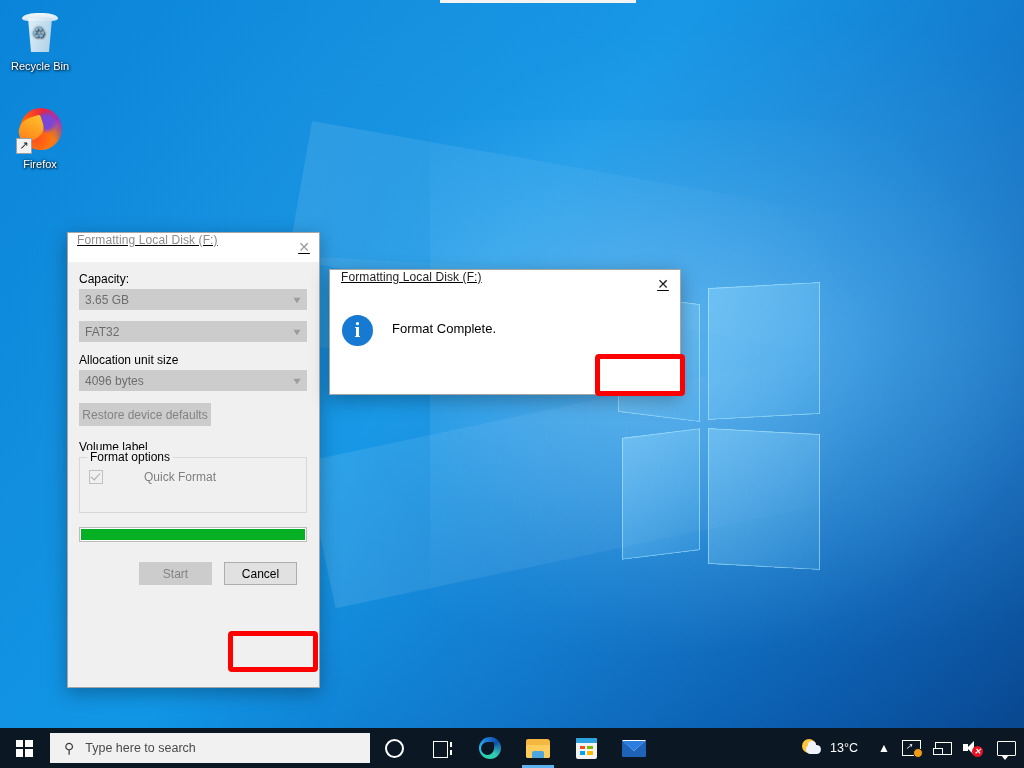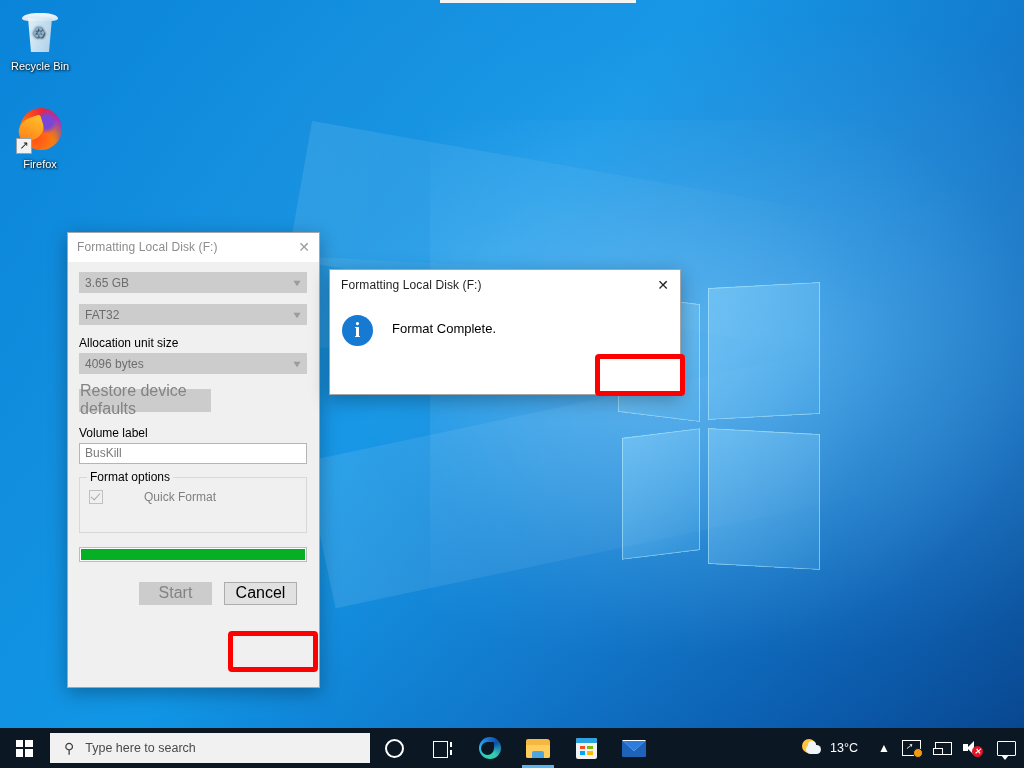--- a/index.html
+++ b/index.html
@@ -107,23 +107,24 @@
     position: absolute;
     background: #f0f0f0;
     border: 1px solid #a5a5a5;
     box-shadow: 0 5px 18px rgba(0,0,0,0.30);
     font-size: 12px;
     color: #000;
   }
   #format-dialog { left: 67px; top: 232px; width: 251px; height: 454px; }
   .win-title {
     height: 28px; background: #ffffff;
-    display: flex; align-items: center;
+    display: flex; align-items: flex-start;
     border-bottom: 1px solid #ffffff;
     padding-left: 9px;
+    text-decoration: underline;
   }
   .win-title .t-text {
     flex: 1; font-size: 12px; color: #8d8d8d; letter-spacing: 0.1px;
   }
   #format-dialog.inactive .t-text { color: #8d8d8d; }
   .win-close {
     width: 30px; height: 27px; display: flex; align-items: center; justify-content: center;
     font-size: 14px; color: #9b9b9b; line-height: 1;
   }
   .win-body { padding: 10px 11px 0 11px; }
@@ -137,21 +138,21 @@
     margin-bottom: 11px;
   }
   .combo .cval { flex: 1; }
   .combo .chev {
     width: 18px; text-align: center; color: #9c9c9c; font-size: 9px;
     transform: scaleX(1.35);
   }
   .btn {
     height: 23px; box-sizing: border-box;
     background: #e1e1e1; border: 1px solid #adadad;
-    font-size: 16px; color: #000;
+    font-size: 12px; color: #000;
     display: inline-flex; align-items: center; justify-content: center;
   }
   .btn.disabled { background: #cccccc; border-color: #cccccc; color: #838383; }
   #restore-btn { width: 132px; height: 23px; margin: 1px 0 14px 0; }
 
   .textbox {
     height: 21px; width: 228px; box-sizing: border-box;
     background: #ffffff; border: 1px solid #b5b5b5;
     display: flex; align-items: center; padding-left: 5px;
     font-size: 12px; color: #7a7a7a; margin-bottom: 13px;
@@ -339,42 +340,40 @@
     <span class="di-label">Firefox</span>
   </div>
 
   <div id="format-dialog" class="win inactive">
     <div class="win-title">
       <span class="t-text">Formatting Local Disk (F:)</span>
       <span class="win-close">✕</span>
     </div>
     <div class="win-body">
 
+      <div class="fld-label">Capacity:</div>
       <div class="combo">
         <span class="cval">3.65 GB</span>
         <span class="chev">▼</span>
       </div>
 
       <div class="combo">
         <span class="cval">FAT32</span>
         <span class="chev">▼</span>
       </div>
 
       <div class="fld-label">Allocation unit size</div>
       <div class="combo">
         <span class="cval">4096 bytes</span>
         <span class="chev">▼</span>
       </div>
 
       <div id="restore-btn" class="btn disabled">Restore device defaults</div>
 
       <div class="fld-label">Volume label</div>
-      <div class="textbox">
-        <span>BusKill</span>
-      </div>
 
       <div class="group">
         <span class="group-title">Format options</span>
         <div class="chk-row">
           <span class="chk-box"></span>
           <span class="chk-label">Quick Format</span>
         </div>
       </div>
 
       <div class="progress-track">

